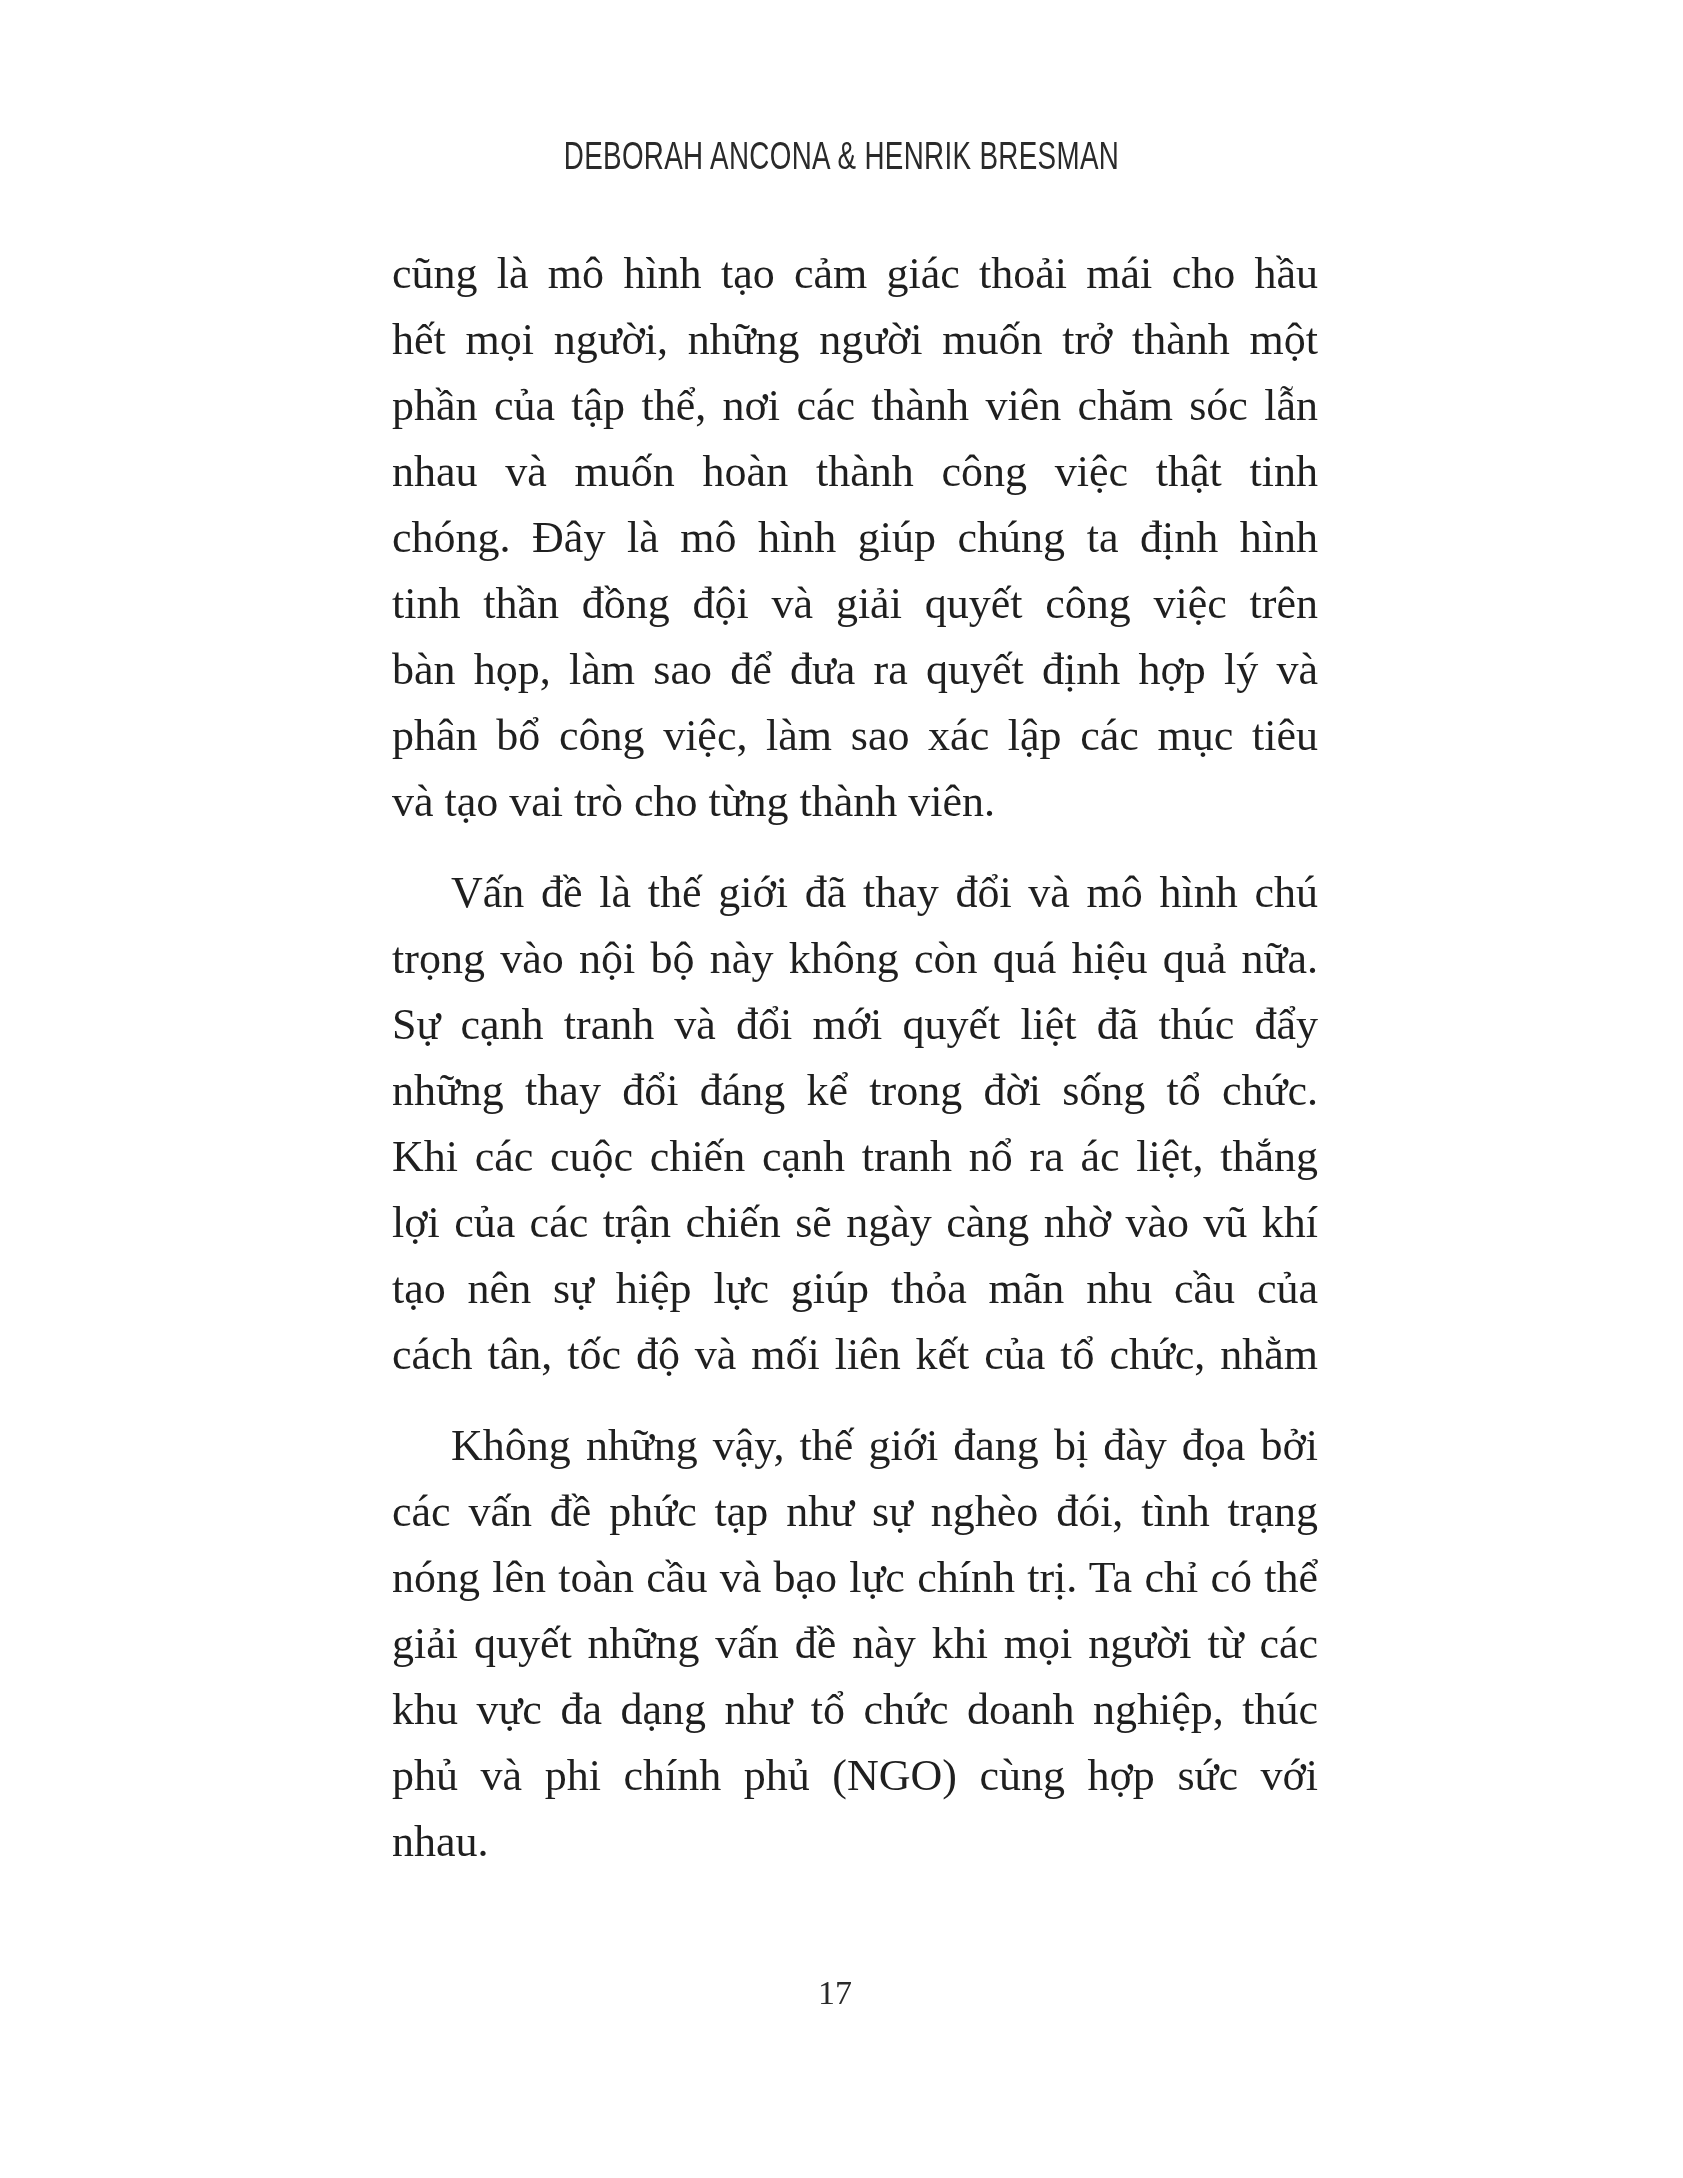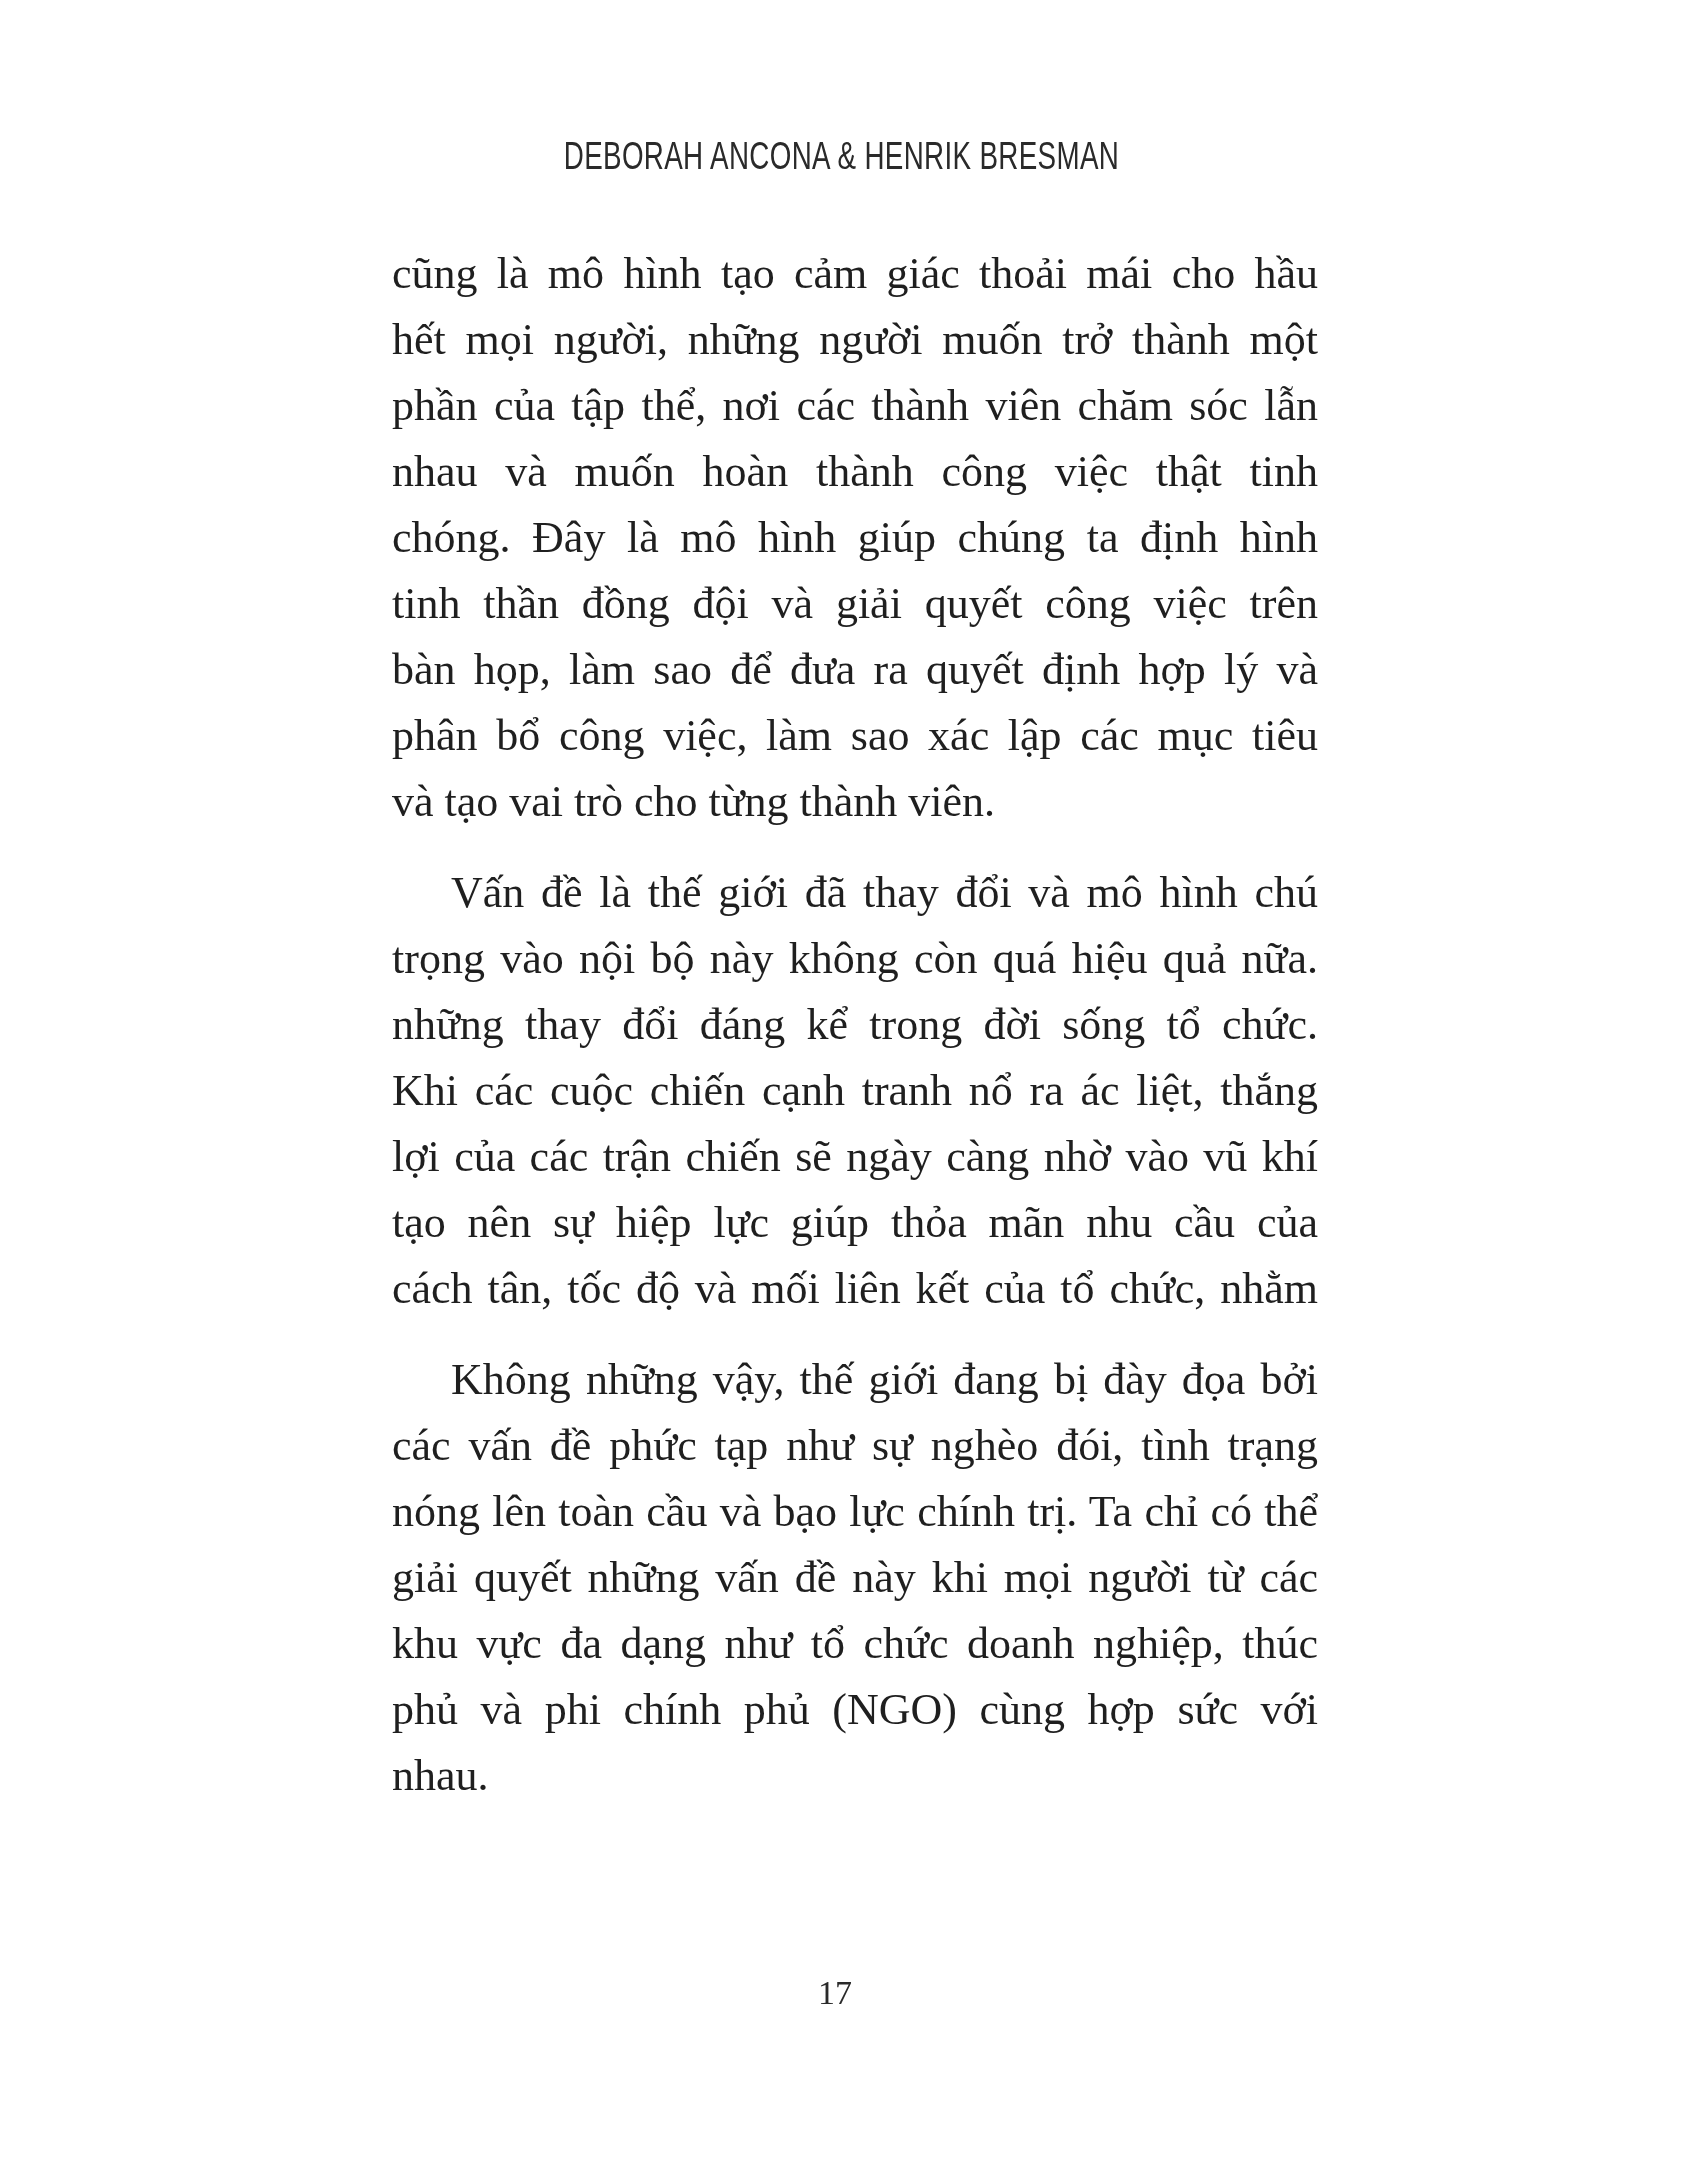--- a/index.html
+++ b/index.html
@@ -94,20 +94,21 @@
         <span class="line">nhau và muốn hoàn thành công việc thật tinh</span>
         <span class="line">chóng. Đây là mô hình giúp chúng ta định hình</span>
         <span class="line">tinh thần đồng đội và giải quyết công việc trên</span>
         <span class="line">bàn họp, làm sao để đưa ra quyết định hợp lý và</span>
         <span class="line">phân bổ công việc, làm sao xác lập các mục tiêu</span>
         <span class="line para-last">và tạo vai trò cho từng thành viên.</span>
       </div>
       <div class="paragraph">
         <span class="line indented">Vấn đề là thế giới đã thay đổi và mô hình chú</span>
         <span class="line">trọng vào nội bộ này không còn quá hiệu quả nữa.</span>
+        <span class="line">Sự cạnh tranh và đổi mới quyết liệt đã thúc đẩy</span>
         <span class="line">những thay đổi đáng kể trong đời sống tổ chức.</span>
         <span class="line">Khi các cuộc chiến cạnh tranh nổ ra ác liệt, thắng</span>
         <span class="line">lợi của các trận chiến sẽ ngày càng nhờ vào vũ khí</span>
         <span class="line">tạo nên sự hiệp lực giúp thỏa mãn nhu cầu của</span>
         <span class="line">cách tân, tốc độ và mối liên kết của tổ chức, nhằm</span>
       </div>
       <div class="paragraph">
         <span class="line indented">Không những vậy, thế giới đang bị đày đọa bởi</span>
         <span class="line">các vấn đề phức tạp như sự nghèo đói, tình trạng</span>
         <span class="line">nóng lên toàn cầu và bạo lực chính trị. Ta chỉ có thể</span>

